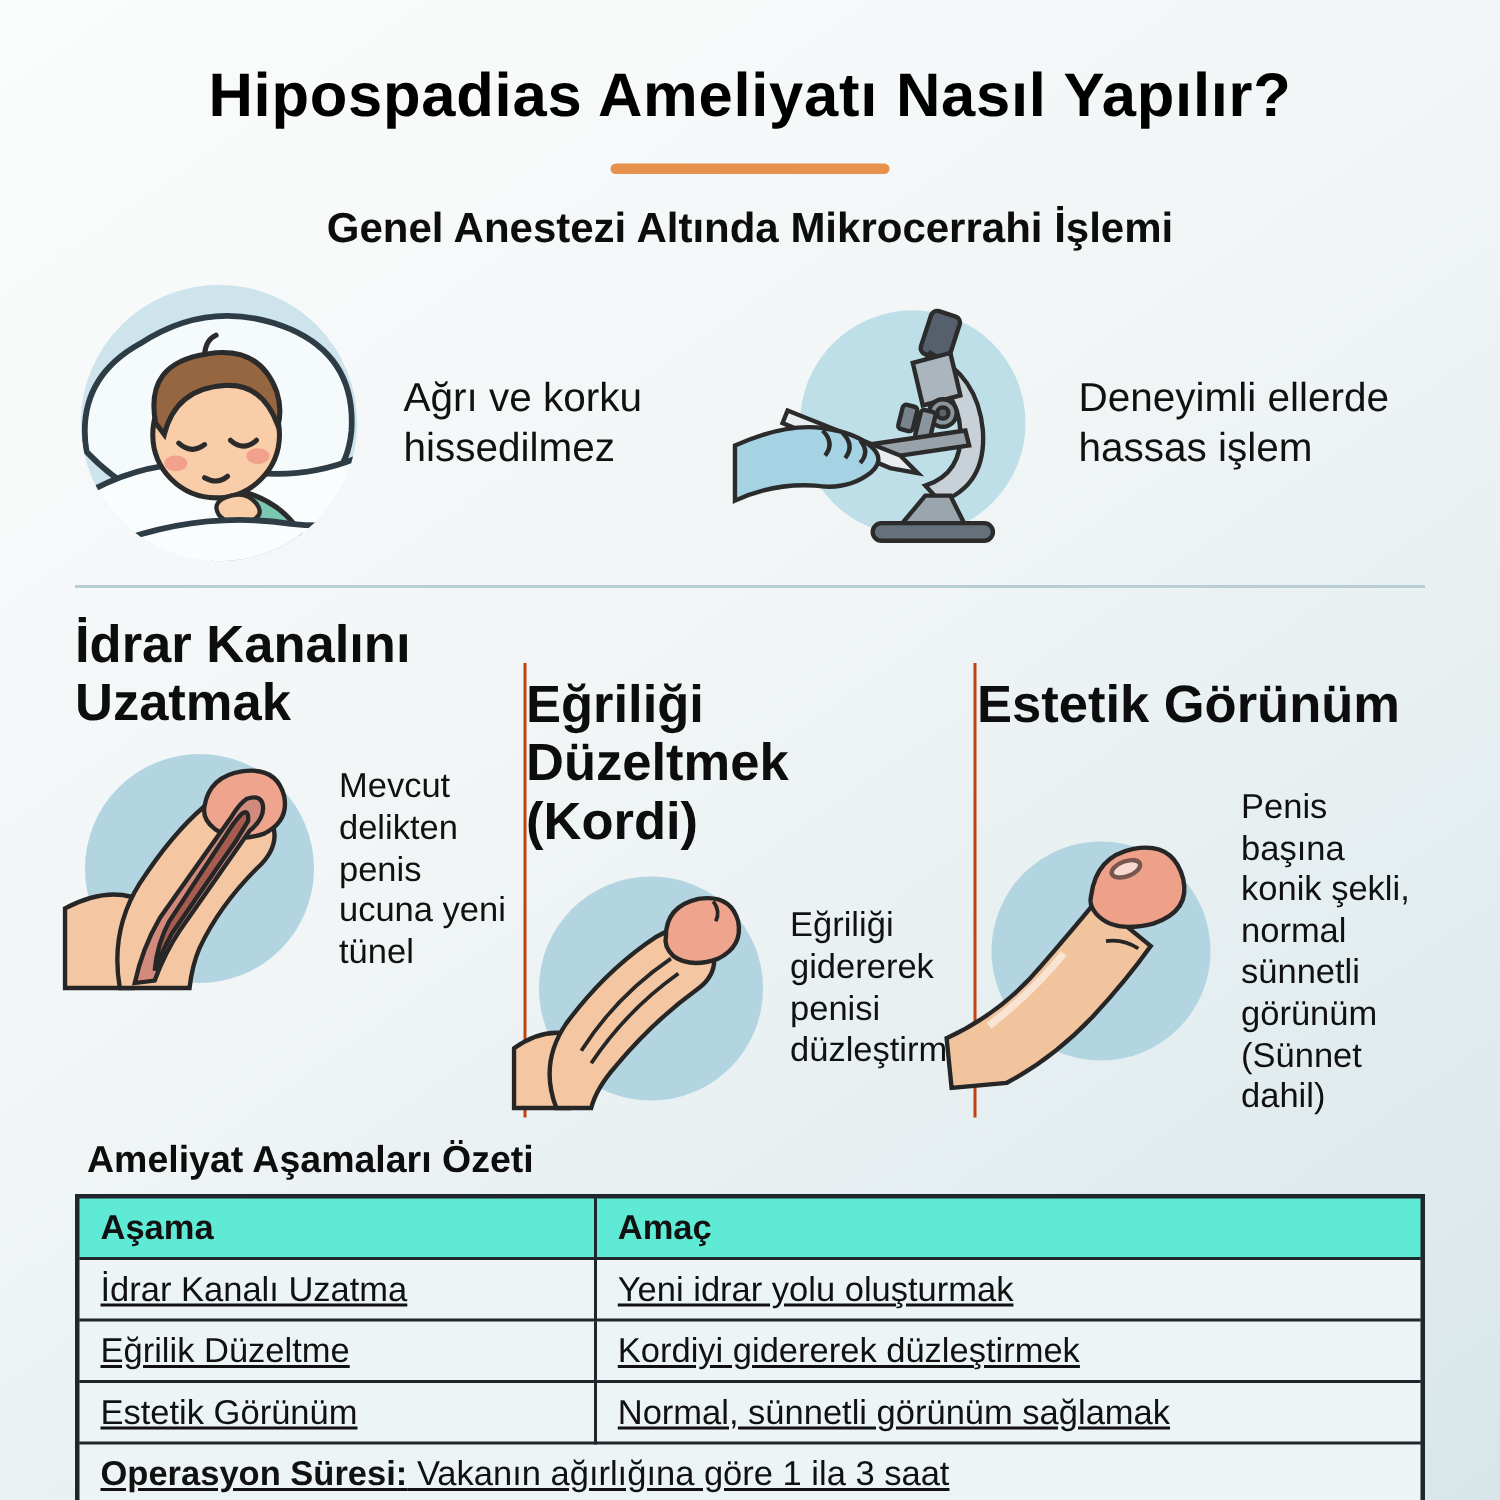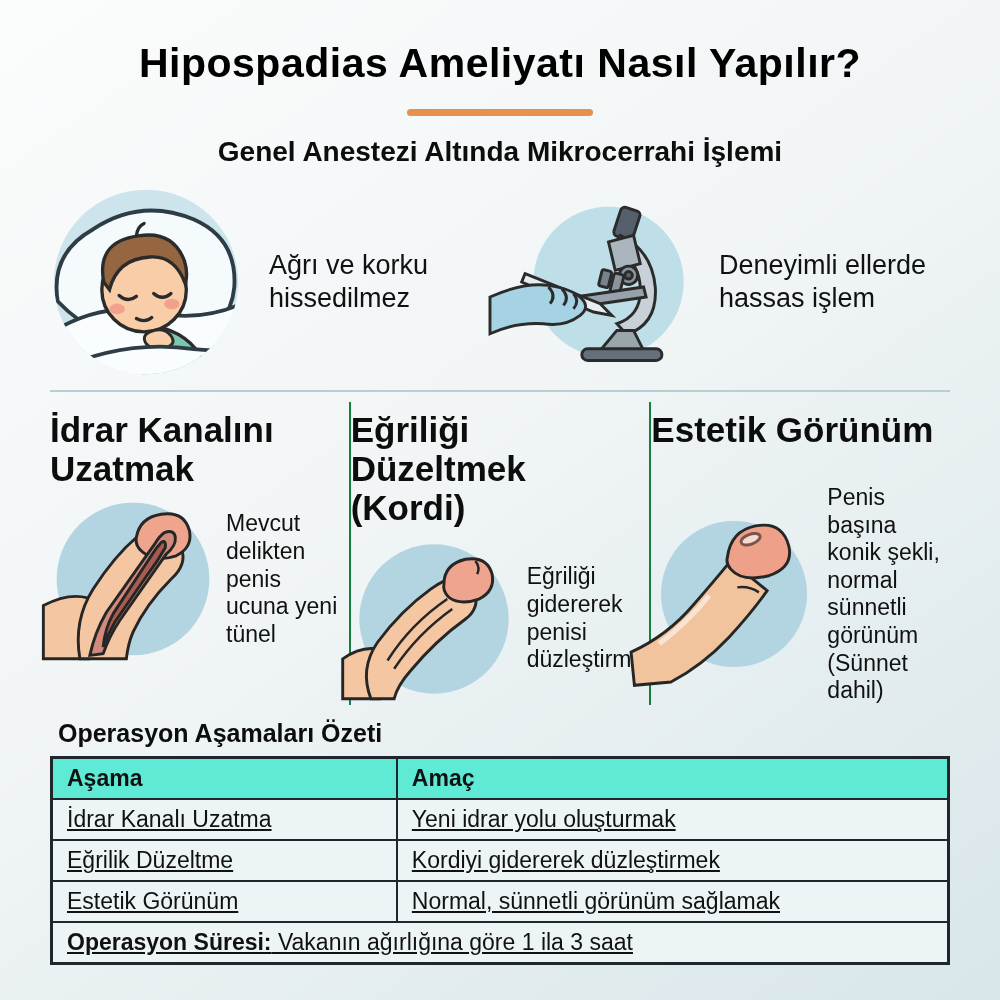--- a/index.html
+++ b/index.html
@@ -15,21 +15,21 @@
   }
   .accent-bar{width:186px;height:7px;border-radius:4px;background:#e8914d;margin:22px auto 20px;}
   .subtitle{text-align:center;font-size:28px;font-weight:bold;margin:6px 0 18px;color:#0d0d0d;}
   .anesthesia-row{display:flex;align-items:center;margin:4px 0 8px;}
   .anesthesia-item{flex:1;display:flex;align-items:center;gap:27px;}
   .anesthesia-item svg{width:192px;height:192px;flex:none;overflow:visible;}
   .anesthesia-item p{font-size:27px;line-height:1.22;margin:0;max-width:235px;}
   .section-divider{border:none;border-top:2px solid #b9cdd4;margin:12px 0 10px;}
   .columns{display:flex;}
   .col{flex:1;padding:6px 8px 0 0;min-width:0;}
-  .col + .col{border-left:2px solid #15803d;padding-left:0;}
+  .col + .col{border-left:2px solid #c2410c;padding-left:0;margin-top:40px;}
   .col h3{font-size:35px;font-weight:bold;margin:2px 0 8px;line-height:1.12;min-height:66px;color:#0d0d0d;}
   .col-body{display:flex;align-items:center;gap:10px;}
   .col-body svg{width:166px;height:166px;flex:none;overflow:visible;}
   .col-caption{font-size:23px;line-height:1.2;margin:0;}
   .table-section{margin-top:14px;}
   .table-heading{font-size:25px;font-weight:bold;margin:0 0 8px 8px;color:#0d0d0d;}
   table{width:100%;border-collapse:collapse;border:3px solid #1f272c;}
   th,td{border:2px solid #1f272c;padding:6px 14px;font-size:23px;text-align:left;}
   th{background:#5eead4;font-weight:bold;}
   td{background:#edf4f5;text-decoration:underline;}
@@ -150,21 +150,21 @@
             <path d="M92,56 Q96,24 126,18 Q158,12 166,42 Q172,68 142,78 Q110,86 96,70 Q90,63 92,56 Z" fill="#efa089"></path>
             <ellipse cx="120" cy="34" rx="12" ry="6" fill="#ffffff" opacity="0.6" transform="rotate(-20 120 34)"></ellipse>
           </g>
         </svg>
         <p class="col-caption">Penis başına konik şekli, normal sünnetli görünüm (Sünnet dahil)</p>
       </div>
     </div>
   </div>
 
   <div class="table-section">
-    <h4 class="table-heading">Operasyon Aşamaları Özeti</h4>
+    <h4 class="table-heading">Ameliyat Aşamaları Özeti</h4>
     <table>
       <thead>
         <tr>
           <th class="c-stage">Aşama</th>
           <th>Amaç</th>
         </tr>
       </thead>
       <tbody>
         <tr>
           <td>İdrar Kanalı Uzatma</td>

